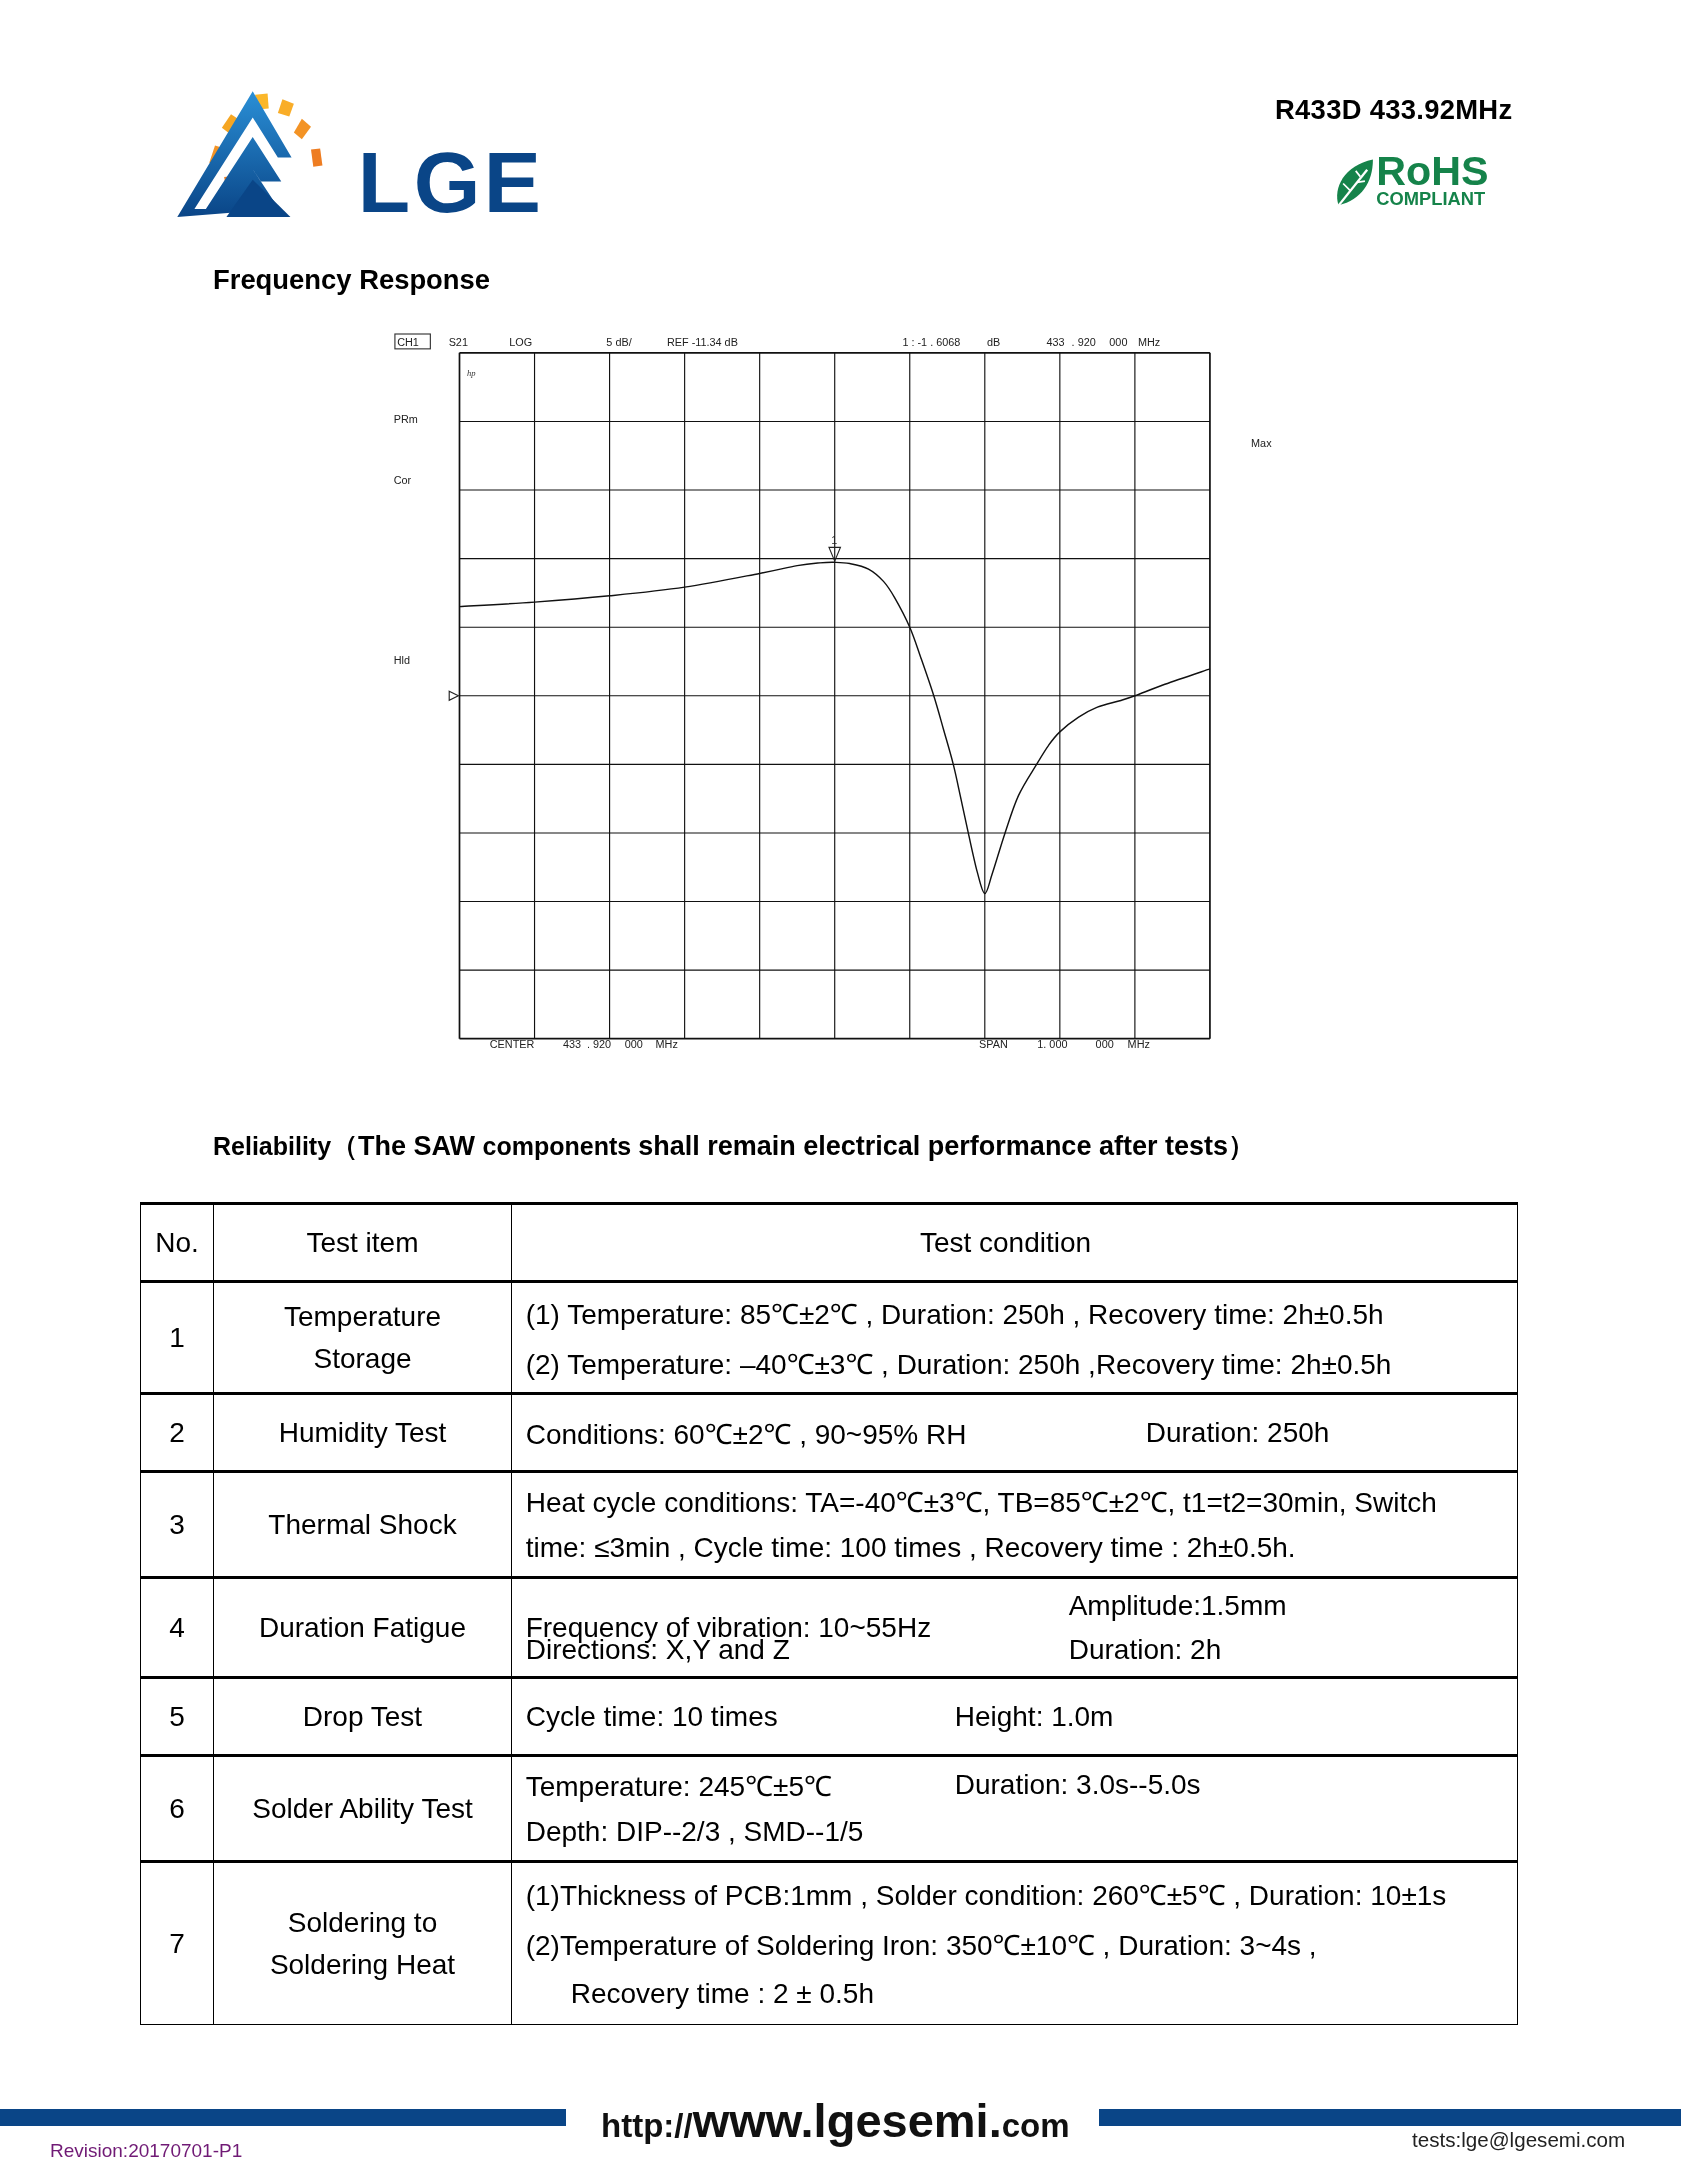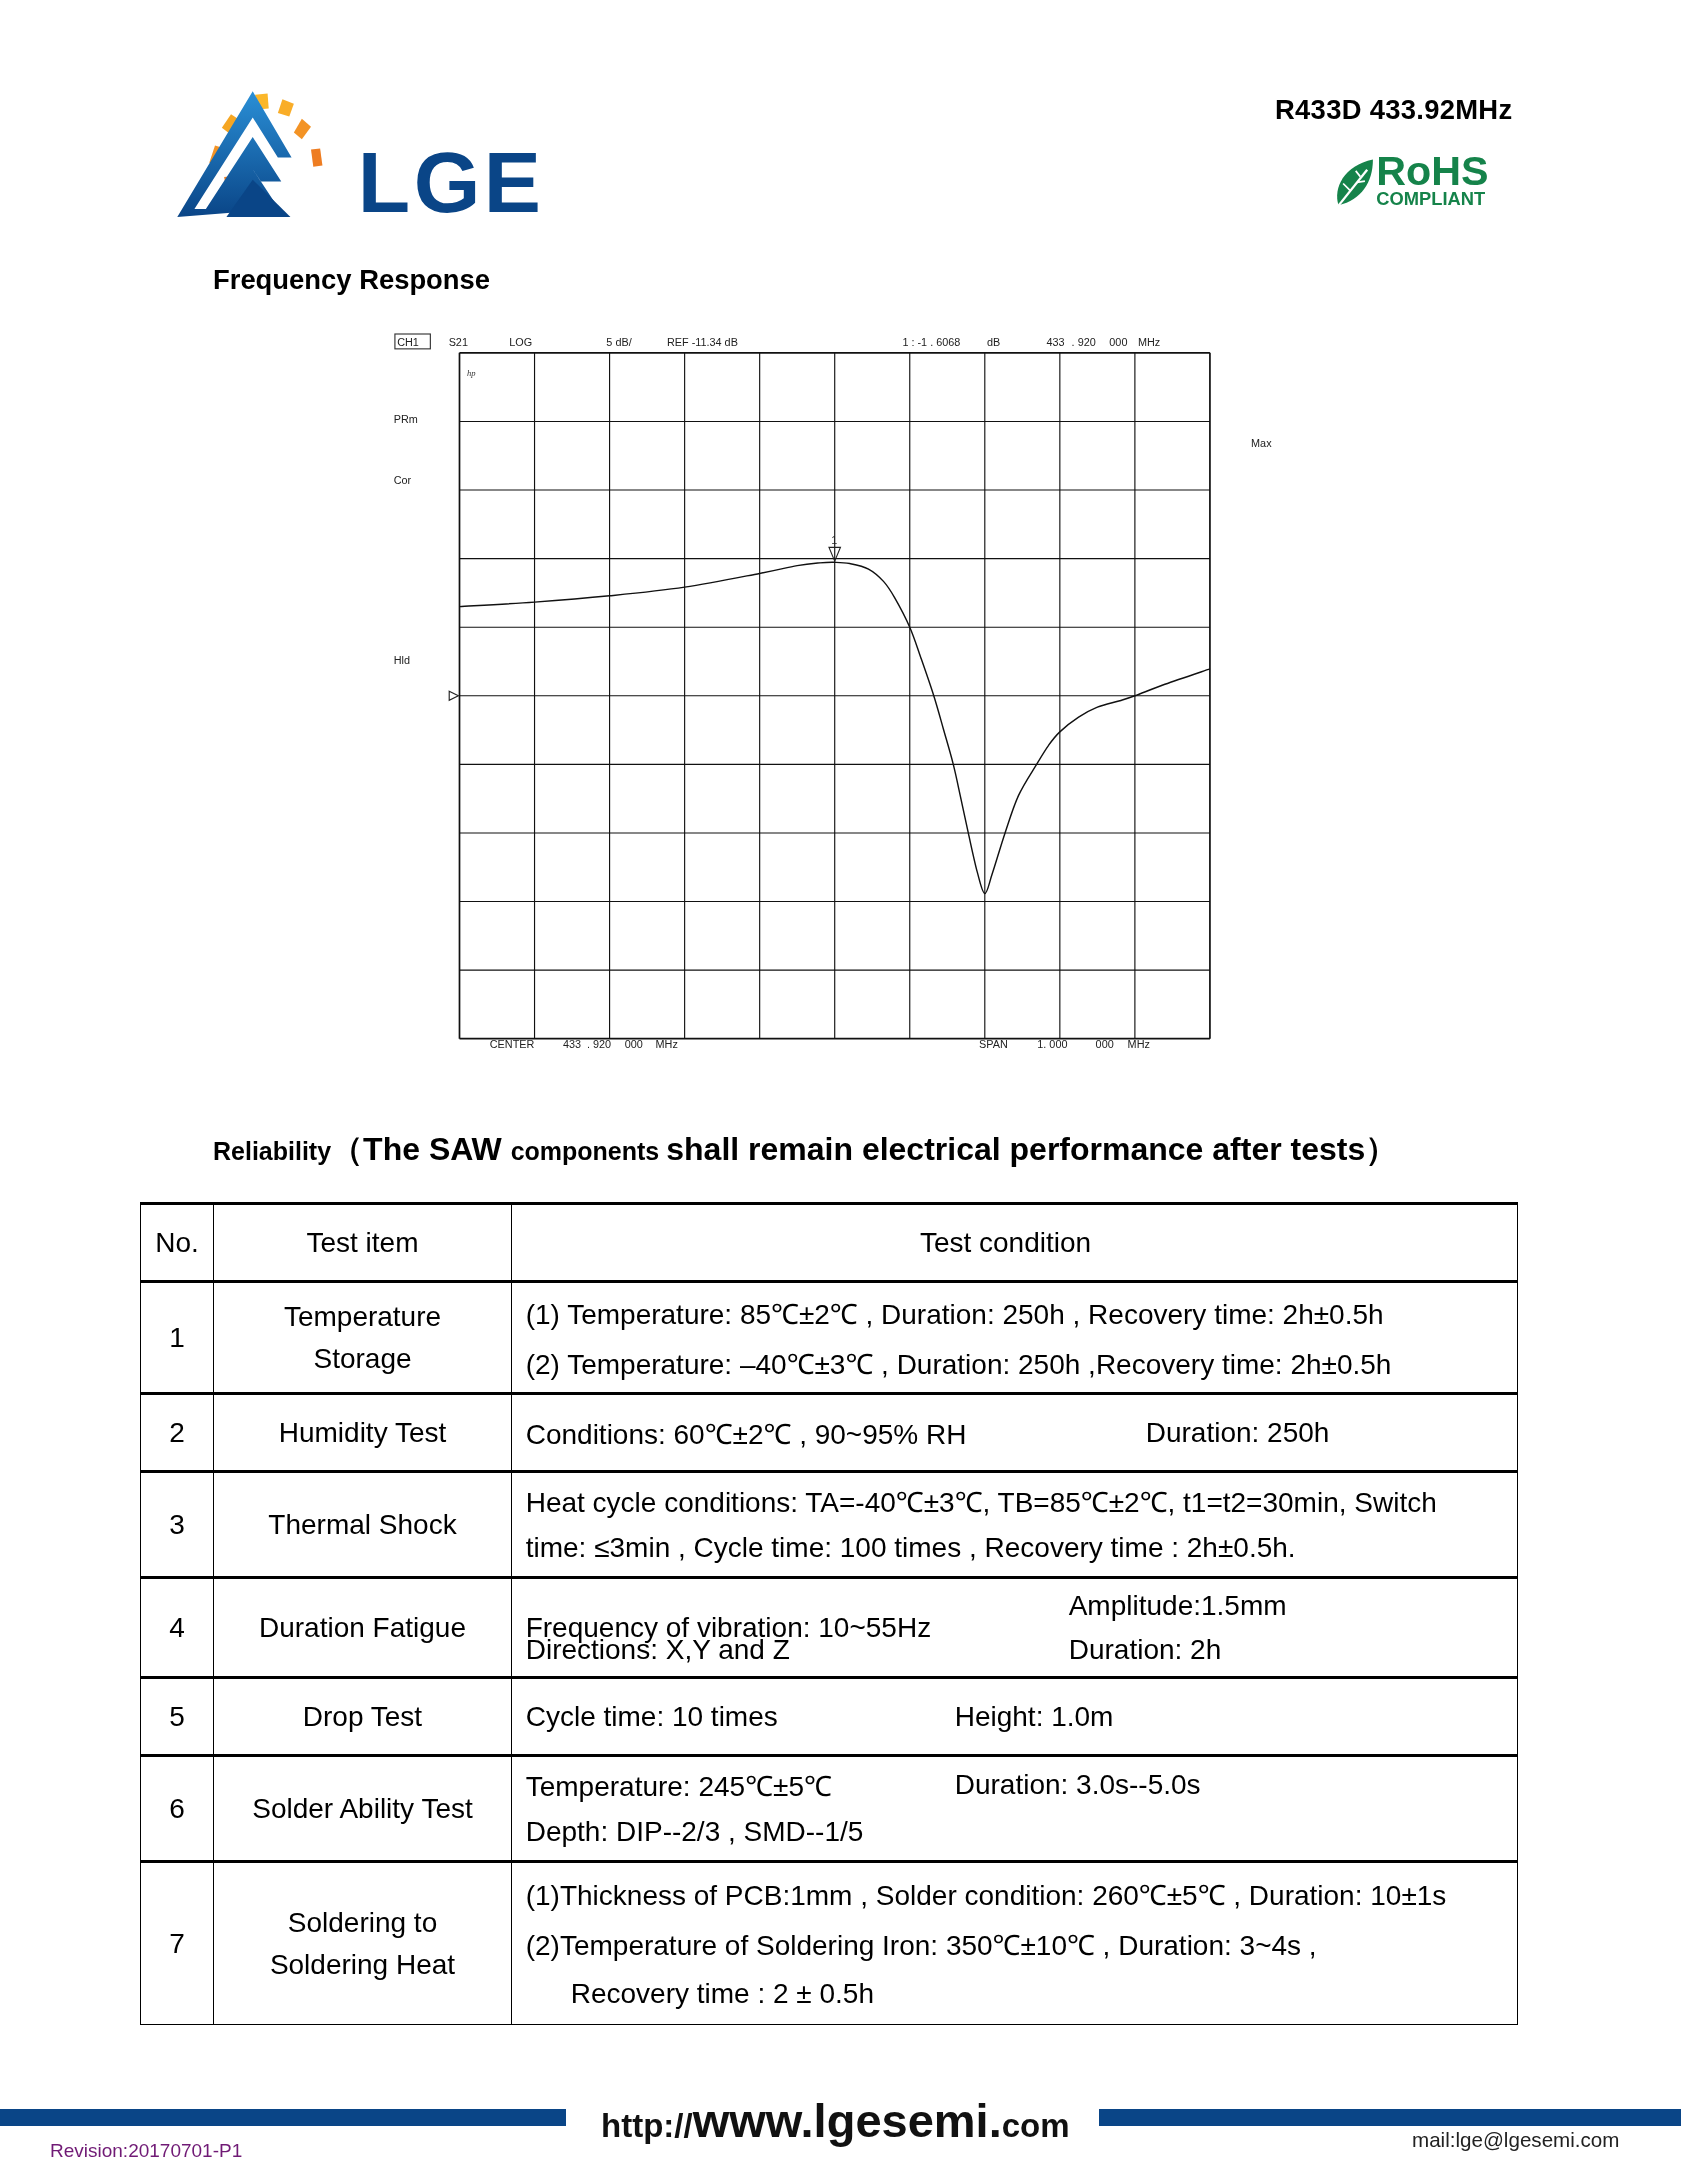--- a/index.html
+++ b/index.html
@@ -14,21 +14,21 @@
 
   #fr-title { left: 213px; top: 264px; font-size: 27.4px; font-weight: bold; }
 
   
   #chart { left: 389px; top: 326px; width: 892px; height: 743px; }
   .vna { font-family: "Liberation Sans", sans-serif; font-size: 19px; fill: #222; }
 
   
   #rel-title { left: 213px; top: 1128px; font-weight: bold; white-space: nowrap; }
   #rel-title .s { font-size: 25px; }
-  #rel-title .l { font-size: 32px; }
+  #rel-title .l { font-size: 27px; }
 
   
   #rel-table { left: 140px; top: 1202px; width: 1378px; border-collapse: collapse; font-size: 28px; }
   #rel-table td, #rel-table th { border: 1.7px solid #000; padding: 0; font-weight: normal; }
   #rel-table tr { border-top: 3.4px solid #000; }
   #rel-table .c-no { width: 72px; text-align: center; }
   #rel-table .c-item { width: 297px; text-align: center; line-height: 1.5; }
   #rel-table .c-cond { padding-left: 13.7px; padding-right: 18px; }
   #rel-table th.c-cond { text-align: center; padding-left: 0; }
   .line { display: flex; align-items: center; white-space: nowrap; }
@@ -303,14 +303,14 @@
       </tr>
     </tbody>
 </table>
 
 <div id="bar-l" class="abs bar"></div>
 <div id="bar-r" class="abs bar"></div>
 <div id="url" class="abs">
   <span class="u1">http://</span><span class="u2">www.lgesemi.</span><span class="u3">com</span>
 </div>
 <div id="revision" class="abs">Revision:20170701-P1</div>
-<div id="email" class="abs">mail:lge@lgesemi.com</div>
+<div id="email" class="abs">tests:lge@lgesemi.com</div>
 
 
 </body></html>

